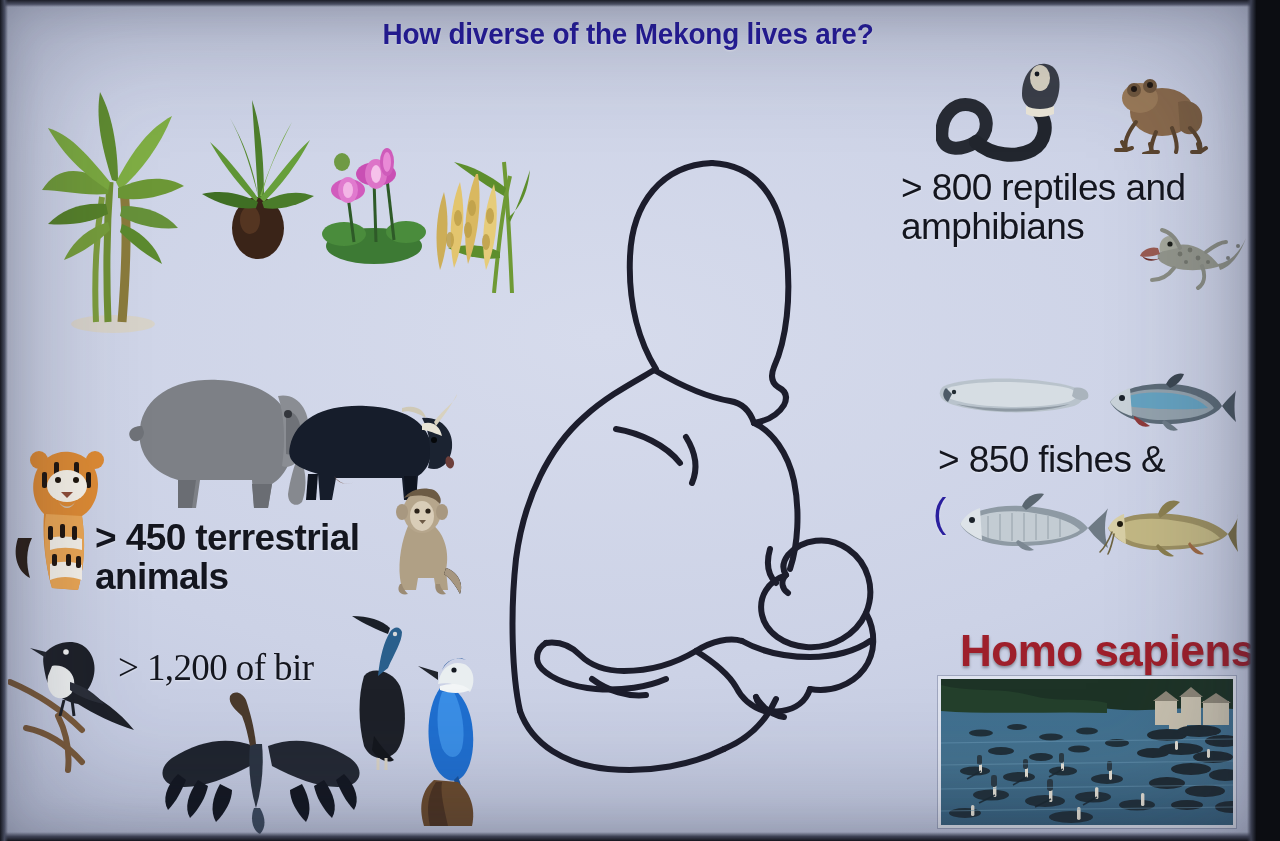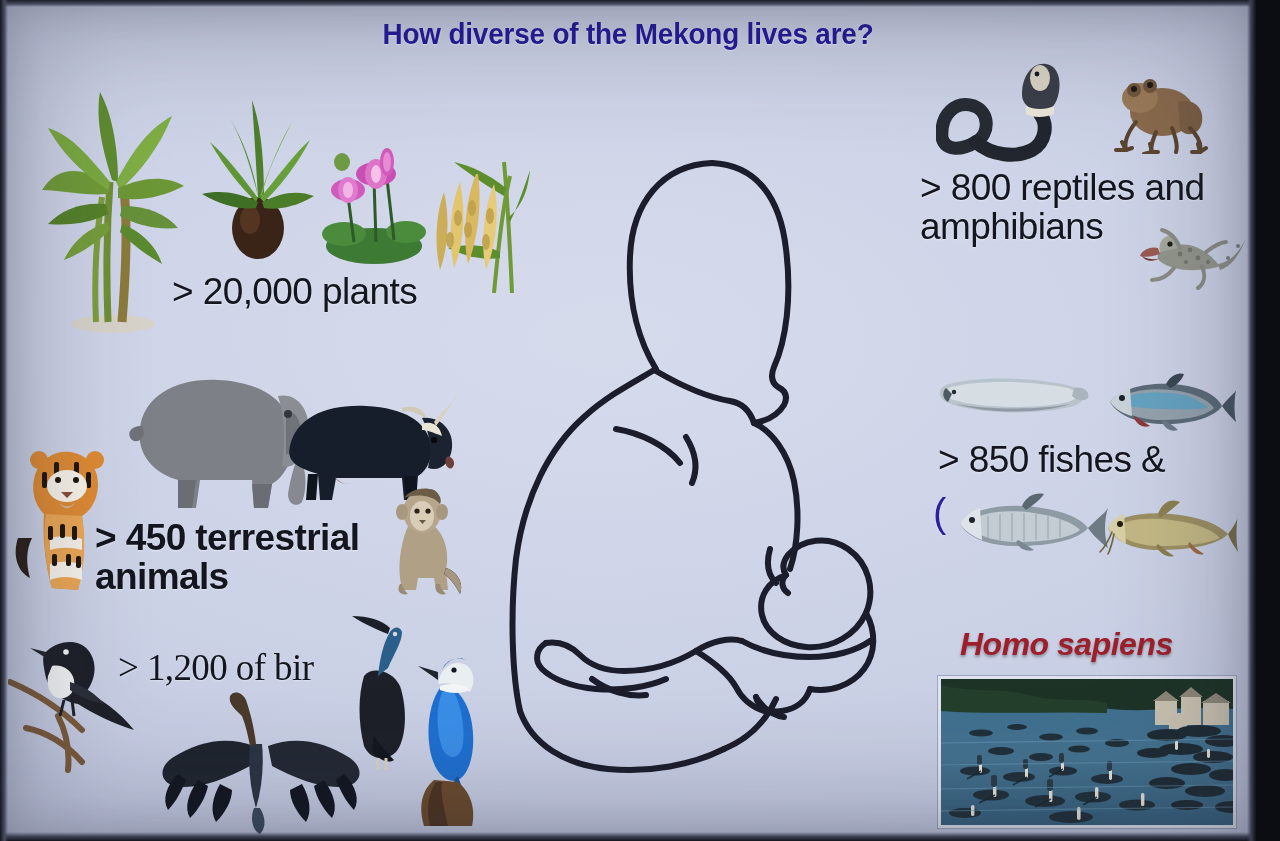--- a/index.html
+++ b/index.html
@@ -39,26 +39,26 @@
     font-size:37px;
     line-height:1.06;
     letter-spacing:-.6px;
     text-shadow:0 1px 2px rgba(255,255,255,.45);
     white-space:pre-line;
   }
 
   #cap-plants{left:172px;top:272px;}
   #cap-terrestrial{left:95px;top:518px;font-weight:bold;}
   #cap-birds{left:118px;top:648px;font-family:Liberation Serif, serif;}
-  #cap-reptiles{left:920px;top:168px;}
+  #cap-reptiles{left:901px;top:168px;}
   #cap-fishes{left:938px;top:440px;text-align:center;}
   #cap-fishes-2{left:933px;top:492px;color:#2a1f9e;font-size:40px;}
   #cap-homo{
     left:960px;top:628px;
-    font-style:italic;font-weight:bold;font-size:32px;
+    font-weight:bold;font-size:44px;
     color:#9e1f2b;
     letter-spacing:-.5px;
     text-shadow:0 2px 3px rgba(0,0,0,.35);
   }
 
   .art{position:absolute;}
   .art svg{display:block;width:100%;height:100%;}
 
   
   #mother-child{left:480px;top:145px;width:430px;height:650px;z-index:5;}
@@ -196,21 +196,20 @@
         <ellipse cx="52" cy="60" rx="4" ry="8"></ellipse>
           <ellipse cx="48" cy="82" rx="4" ry="8"></ellipse>
         <ellipse cx="38" cy="70" rx="4" ry="8"></ellipse>
           <ellipse cx="30" cy="92" rx="4" ry="8"></ellipse>
         <ellipse cx="70" cy="68" rx="4" ry="8"></ellipse>
           <ellipse cx="66" cy="94" rx="4" ry="8"></ellipse>
       </g>
     </svg>
   </div>
 
-  <div class="caption" id="cap-plants">&gt; 20,000 plants</div>
 
   <div class="art" id="tiger">
     <svg viewBox="0 0 110 175">
       <path d="M40 170 C34 150 30 120 32 96 C22 86 18 70 24 54 C30 40 44 32 58 34 C74 36 86 48 86 66 C86 80 80 92 70 98 C74 126 72 150 66 172Z" fill="#dd8a33"></path>
       <path d="M34 96 C30 120 34 150 40 170 L66 172 C72 150 74 126 70 98Z" fill="#eaa654"></path>
       <path d="M38 120 C48 118 60 118 70 121 L70 132 C58 129 48 129 38 132Z" fill="#f4f0e8"></path>
       <path d="M38 146 C48 143 60 143 70 147 L70 162 C58 158 48 158 38 162Z" fill="#f6f2ea"></path>
       <g fill="#20160f">
         <rect x="36" y="108" width="5" height="14" rx="2"></rect>
           <rect x="48" y="106" width="5" height="14" rx="2"></rect>

